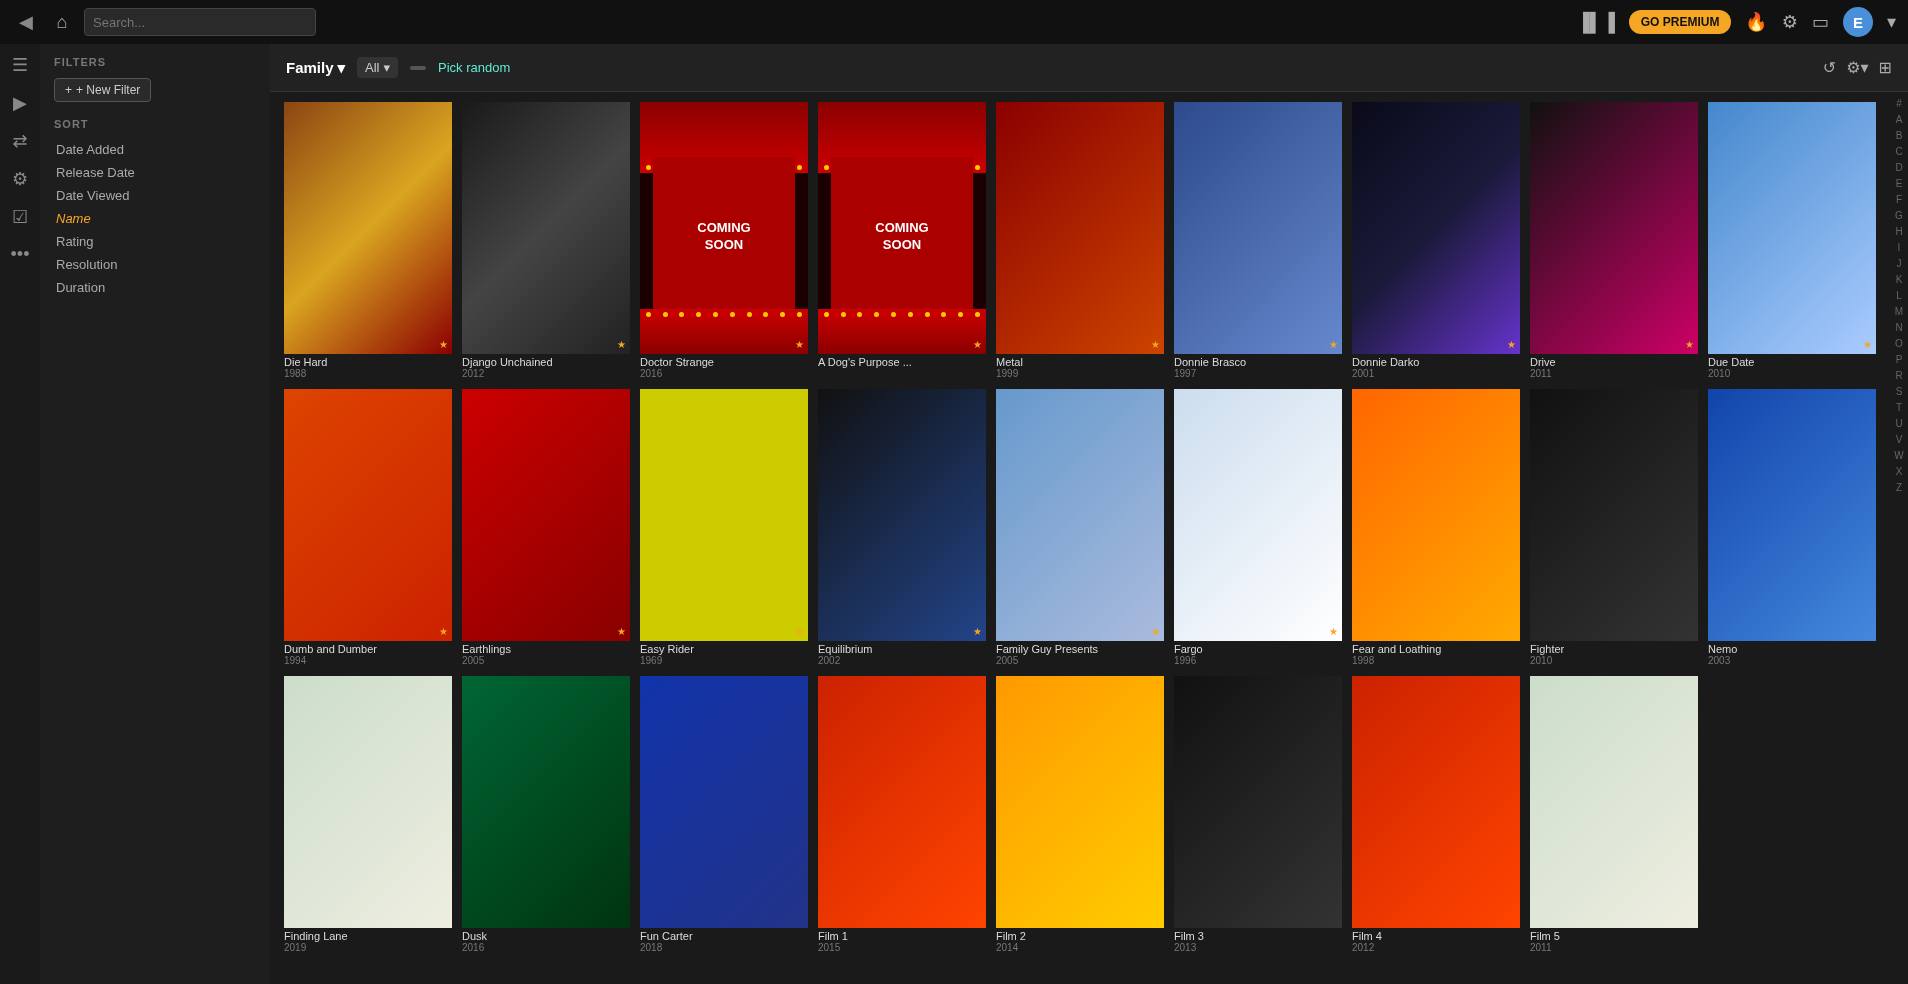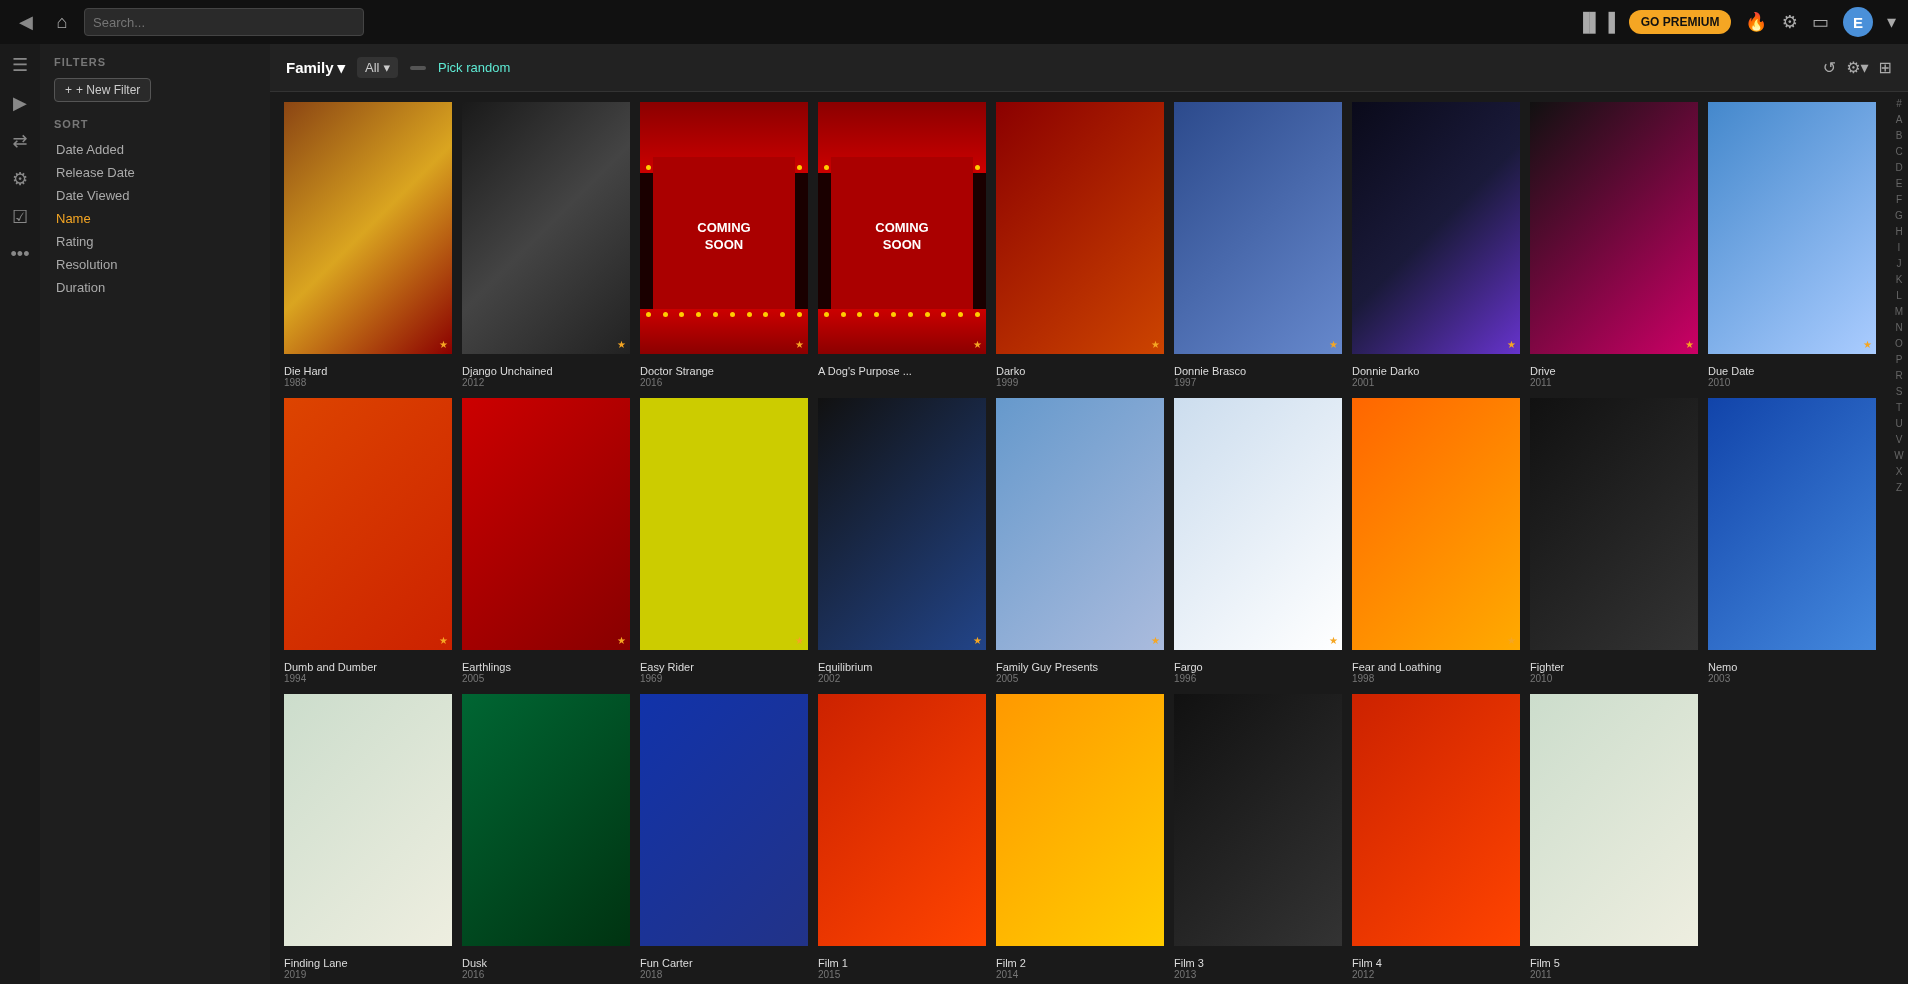--- a/index.html
+++ b/index.html
@@ -37,21 +37,21 @@
       font-size: 18px;
       cursor: pointer;
       width: 28px;
       text-align: center;
     }
     .nav-search-bar {
       background: #2a2a2a;
       border: 1px solid #444;
       border-radius: 4px;
       color: #bef264;
-      width: 280px;
+      width: 232px;
       height: 28px;
       padding: 0 8px;
       font-size: 13px;
     }
     .nav-spacer { flex: 1; }
     .nav-right {
       display: flex;
       align-items: center;
       gap: 14px;
     }
@@ -149,20 +149,21 @@
     }
     .sort-item {
       color: #aaa;
       font-size: 13px;
       padding: 4px 2px;
       cursor: pointer;
       display: block;
     }
     .sort-item.active {
       color: #f5a623;
+      font-style: italic;
     }
 
     
     .content-area {
       flex: 1;
       display: flex;
       flex-direction: column;
       overflow: hidden;
       background: #1a1a1a;
     }
@@ -272,21 +273,21 @@
     .poster-f1 { background: linear-gradient(135deg, #cc2200 0%, #ff4400 100%); }
     .poster-f2 { background: linear-gradient(135deg, #ff9900 0%, #ffcc00 100%); }
     .poster-f3 { background: linear-gradient(135deg, #111 0%, #333 100%); }
     .poster-f4 { background: linear-gradient(135deg, #1144aa 0%, #4488dd 100%); }
     .poster-f5 { background: linear-gradient(135deg, #ccddcc 0%, #eeeee0 100%); }
     .poster-f6 { background: linear-gradient(135deg, #006633 0%, #003311 100%); }
     .poster-f7 { background: linear-gradient(135deg, #cccccc 0%, #eeeeee 100%); }
     .poster-f8 { background: linear-gradient(135deg, #1133aa 0%, #223388 100%); }
 
     .movie-info {
-      margin-top: 11px;
+      margin-top: 2px;
     }
     .movie-title {
       color: #ddd;
       font-size: 11px;
       white-space: nowrap;
       overflow: hidden;
       text-overflow: ellipsis;
     }
     .movie-year {
       color: #777;
@@ -476,21 +477,21 @@
             <div class="movie-info">
               <div class="movie-title">A Dog's Purpose ...</div>
               <div class="movie-year"></div>
             </div>
           </div>
           <div class="movie-card">
             <div class="movie-poster poster-dogma">
               <div style="position: absolute; bottom: 4px; right: 4px; color: rgb(245, 166, 35); font-size: 10px;">★</div>
             </div>
             <div class="movie-info">
-              <div class="movie-title">Darko</div>
+              <div class="movie-title">Metal</div>
               <div class="movie-year">1999</div>
             </div>
           </div>
           <div class="movie-card">
             <div class="movie-poster poster-donnieb">
               <div style="position: absolute; bottom: 4px; right: 4px; color: rgb(245, 166, 35); font-size: 10px;">★</div>
             </div>
             <div class="movie-info">
               <div class="movie-title">Donnie Brasco</div>
               <div class="movie-year">1997</div>

